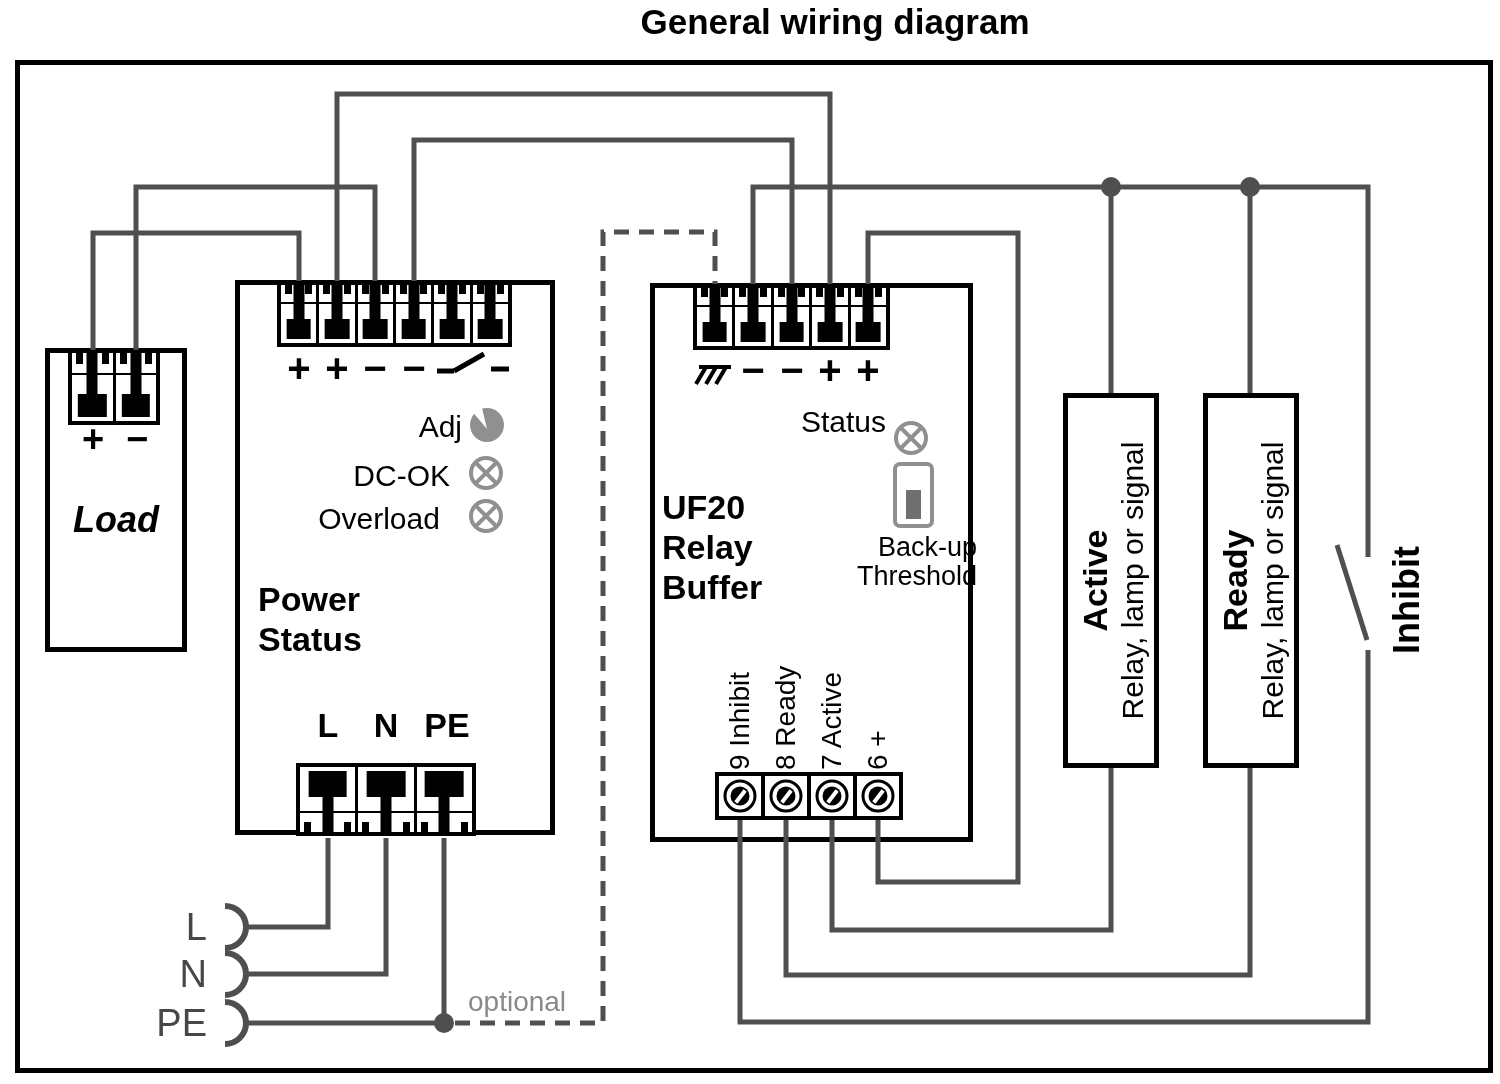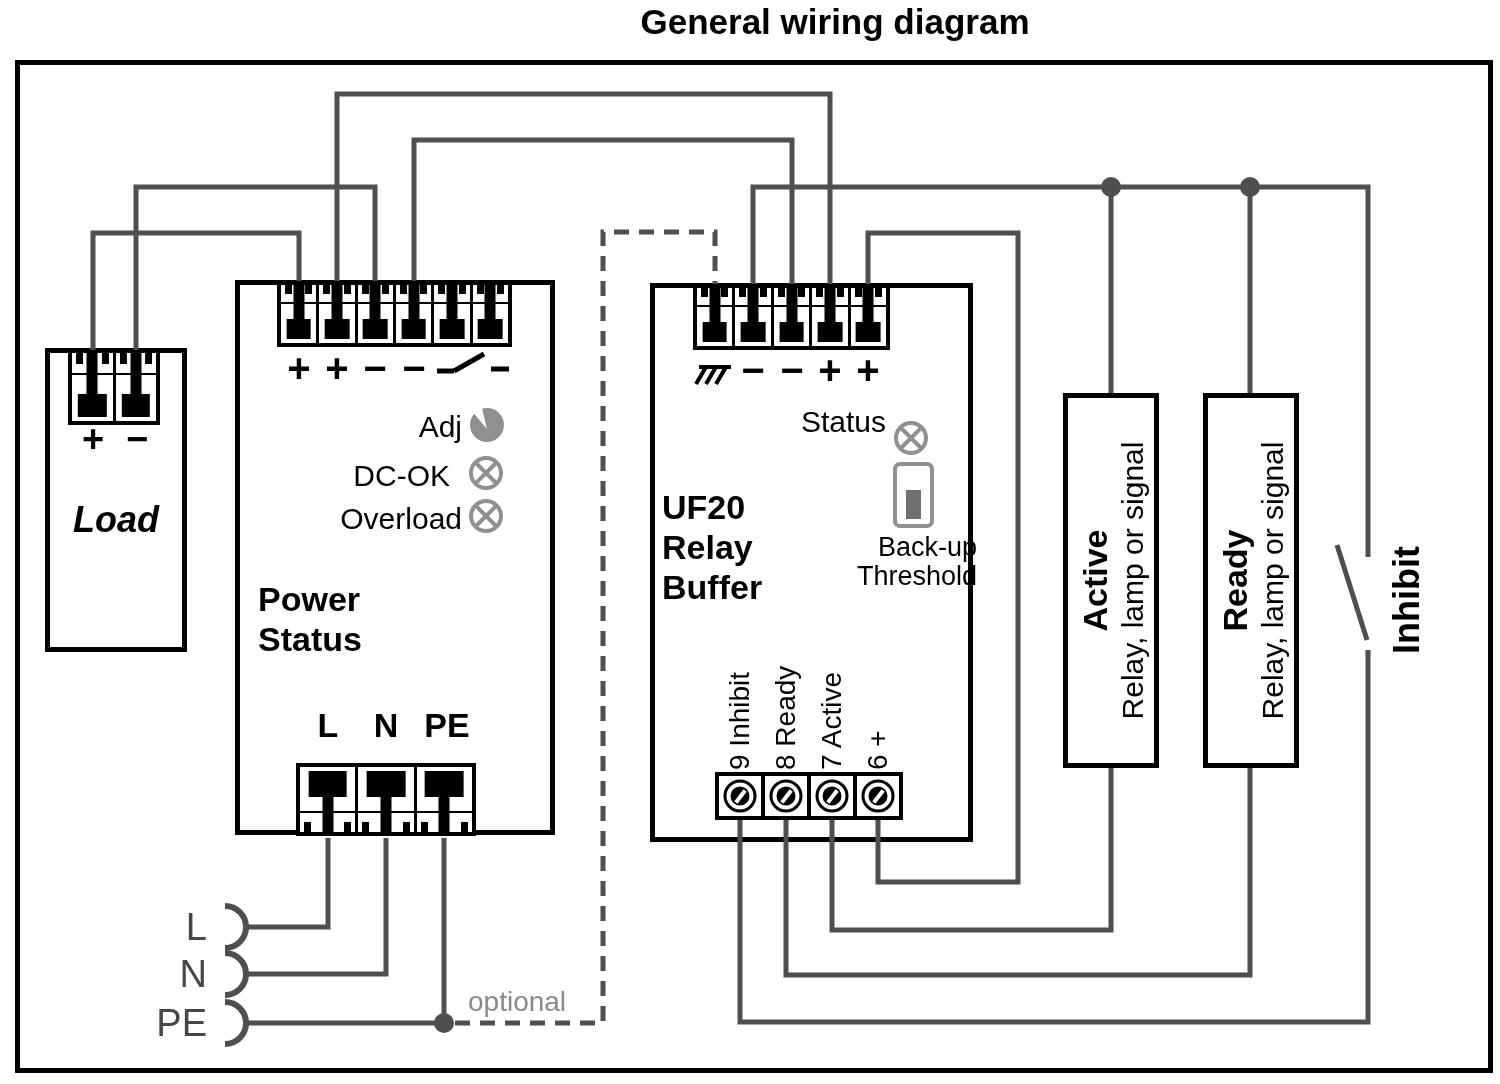--- a/index.html
+++ b/index.html
@@ -282,21 +282,21 @@
 <div class="tlabel" style="left:137px; top:420px; font-size:38px;">−</div>
 <div class="bigname" style="left:45px; top:500px; width:142px; text-align:center; font-size:36px;font-style:italic;">Load</div>
 
 <div class="tlabel" style="left:299px; top:348px;">+</div>
 <div class="tlabel" style="left:337px; top:348px;">+</div>
 <div class="tlabel" style="left:375px; top:348px;">−</div>
 <div class="tlabel" style="left:414px; top:348px;">−</div>
 
 <div class="anno right" style="left:362px; top:410px; width:100px;">Adj</div>
 <div class="anno right" style="left:318px; top:459px; width:132px;">DC-OK</div>
-<div class="anno right" style="left:296px; top:502px; width:166px;">Overload</div>
+<div class="anno right" style="left:296px; top:502px; width:166px;text-align:center;">Overload</div>
 <div class="bigname" style="left:258px; top:579px;">
   <div>Power</div>
   <div>Status</div>
 </div>
 
 <div class="blabel" style="left:328px; top:708px;">L</div>
 <div class="blabel" style="left:386px; top:708px;">N</div>
 <div class="blabel" style="left:447px; top:708px;">PE</div>
 
 <div class="tlabel" style="left:753px; top:350px;">−</div>

